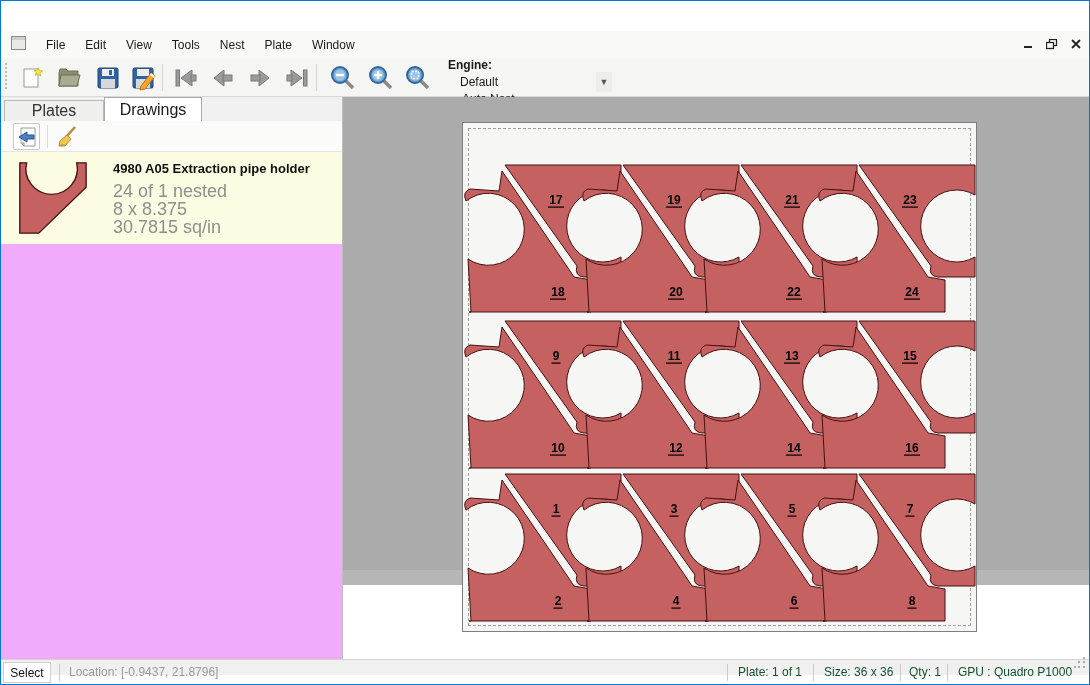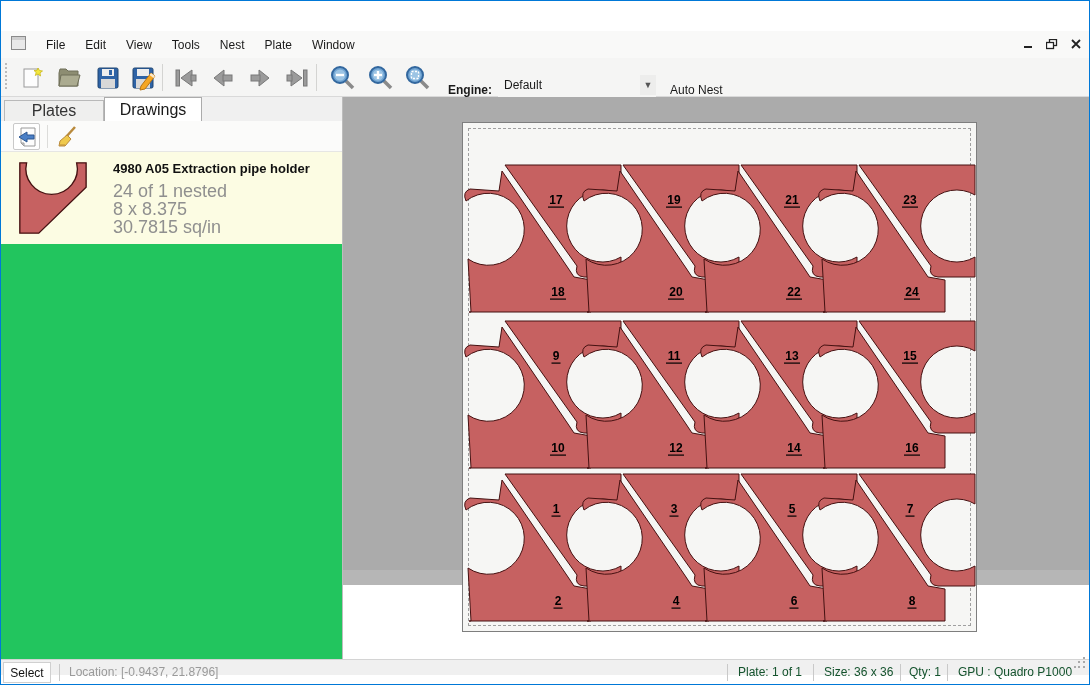--- a/index.html
+++ b/index.html
@@ -20,39 +20,39 @@
   .menu-item { padding:5px 10px; }
   #mdi-controls { position:absolute; right:4px; top:32px; display:flex; gap:6px; align-items:center; height:22px; }
   .mdi-ctrl { width:18px; height:18px; display:flex; align-items:center; justify-content:center; color:#222; font-weight:bold; font-size:11px; }
 
   
   #toolbar { position:absolute; left:0; top:57px; width:100%; height:39px; background:#F5F5F4; border-bottom:1px solid #D9D9D9; }
   .grip { position:absolute; left:3px; top:5px; width:4px; height:28px;
           background-image:repeating-linear-gradient(#bbb 0 2px, transparent 2px 4px); background-size:2px 100%; background-repeat:no-repeat; background-position:1px 0; }
   .tbtn { position:absolute; top:3px; width:33px; height:33px; display:flex; align-items:center; justify-content:center; border-radius:2px; }
   .tsep { position:absolute; top:6px; width:1px; height:27px; background:#D4D4D2; }
-  #engine-area { position:absolute; left:447px; top:0; height:39px; display:flex; align-items:flex-end; }
+  #engine-area { position:absolute; left:447px; top:0; height:39px; display:flex; align-items:flex-start;flex-direction:column; }
   #engine-label { font-weight:bold; }
   #engine-combo { display:flex; align-items:center; width:158px; height:24px; margin-left:6px; padding-left:6px; background:#F5F5F4; }
   #engine-value { flex:1; }
   #engine-drop { width:16px; height:20px; display:flex; align-items:center; justify-content:center; color:#555; font-size:9px; background:#EDEDEC; }
   #auto-nest { margin-left:14px; }
 
   
   #left-panel { position:absolute; left:0; top:96px; width:342px; height:562px; background:#fff; border-right:1px solid #BDBDBD; }
   #tabstrip { position:absolute; left:0; top:0; width:100%; height:24px; background:#F0F0F0; }
   .tab { position:absolute; display:flex; align-items:center; justify-content:center; font-size:16px; }
   #tab-plates { left:3px; top:3px; width:100px; height:21px; background:#EFEFEE; border:1px solid #B9B9B9; border-bottom:none; color:#333; }
   #tab-drawings { left:103px; top:0px; width:98px; height:24px; background:#fff; border:1px solid #ABABAB; border-bottom:none; z-index:2; }
   #panel-toolbar { position:absolute; left:0; top:24px; width:100%; height:31px; background:#FBFBFA; border-bottom:1px solid #E6E6E4; }
   .pbtn { position:absolute; top:2px; width:27px; height:27px; display:flex; align-items:center; justify-content:center; }
   #panel-btn-import { left:12px; border:1px solid #C9C9C9; background:#fff; border-radius:2px; }
   #panel-btn-clean { left:52px; }
   .psep { position:absolute; left:46px; top:4px; width:1px; height:23px; background:#DCDCDA; }
-  #drawing-list { position:absolute; left:0; top:55px; width:341px; height:507px; background:#22c55e; }
+  #drawing-list { position:absolute; left:0; top:55px; width:341px; height:507px; background:#f0abfc; }
   #drawing-item { position:absolute; left:0; top:0; width:341px; height:92px; background:#FCFCE3; display:flex; }
   #drawing-thumb { margin:8px 6px 6px 8px; }
   #drawing-texts { padding-top:9px; padding-left:6px; }
   #drawing-title { font-weight:bold; font-size:13px; color:#111; margin-bottom:6px; }
   .drawing-meta { color:#8F8F8F; font-size:18px; line-height:18px; }
 
   
   #canvas { position:absolute; left:342px; top:96px; width:748px; height:488px; background:#ABABAB; }
   #canvas-bottom-strip { position:absolute; left:0; bottom:0; width:100%; height:15px; background:#B6B6B6; }
   #plate { position:absolute; left:119px; top:25px; width:515px; height:510px; background:#F6F6F4; border:1px solid #7E7E7E; }

